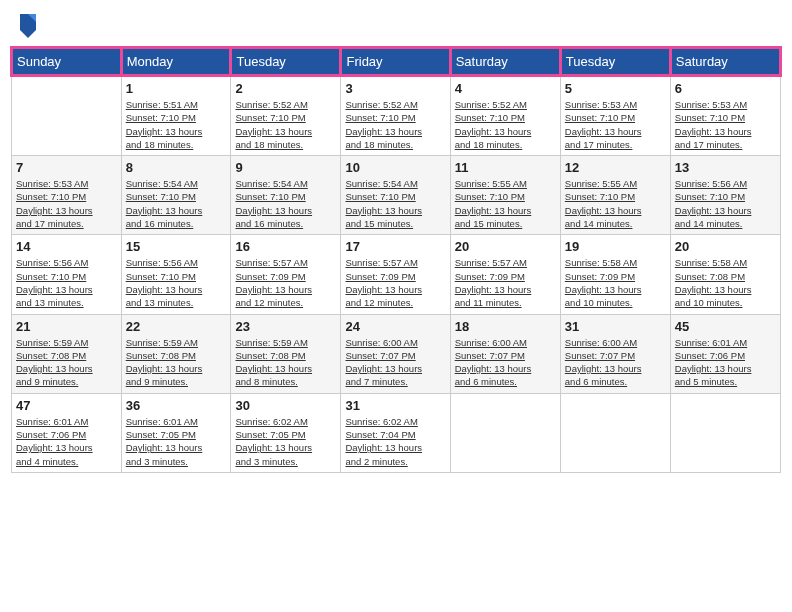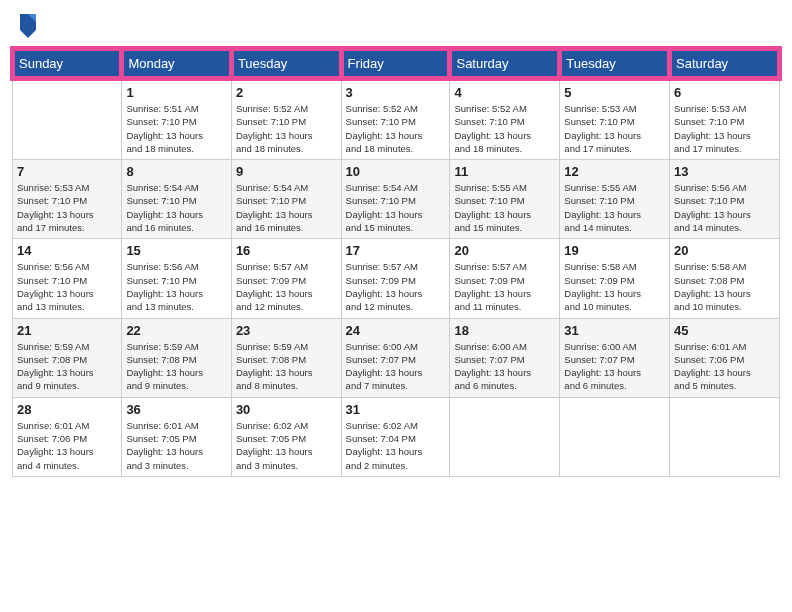--- a/index.html
+++ b/index.html
@@ -52,21 +52,21 @@
       border-collapse: collapse;
       font-size: 10px;
     }
     .calendar thead tr th {
       background-color: #2255a0;
       color: #fff;
       padding: 5px 4px;
       text-align: left;
       font-size: 13px;
       font-weight: normal;
-      border: 5px solid #ec4899;
+      border: 3px solid #ec4899;
     }
     .calendar tbody tr td {
       border: 1px solid #ccc;
       vertical-align: top;
       padding: 4px 4px;
       width: 113px;
       min-height: 75px;
       background: #fff;
     }
     .calendar tbody tr:nth-child(even) td {
@@ -76,20 +76,21 @@
       font-size: 13px;
       font-weight: bold;
       color: #222;
       display: block;
       margin-bottom: 2px;
     }
     .day-info {
       font-size: 9.5px;
       color: #333;
       line-height: 1.4;
+      text-decoration: underline;
     }
     .empty { background: #fff !important; }
   </style>
 </head>
 <body>
 
 <div class="header">
   <div class="logo">
     <div>
       <div style="display:flex;align-items:center;">
@@ -237,21 +238,21 @@
           <span class="day-num">31</span>
           <div class="day-info">Sunrise: 6:00 AM<br>Sunset: 7:07 PM<br>Daylight: 13 hours<br>and 6 minutes.</div>
         </td>
         <td>
           <span class="day-num">45</span>
           <div class="day-info">Sunrise: 6:01 AM<br>Sunset: 7:06 PM<br>Daylight: 13 hours<br>and 5 minutes.</div>
         </td>
       </tr>
       <tr>
         <td>
-          <span class="day-num">28</span>
+          <span class="day-num">47</span>
           <div class="day-info">Sunrise: 6:01 AM<br>Sunset: 7:06 PM<br>Daylight: 13 hours<br>and 4 minutes.</div>
         </td>
         <td>
           <span class="day-num">36</span>
           <div class="day-info">Sunrise: 6:01 AM<br>Sunset: 7:05 PM<br>Daylight: 13 hours<br>and 3 minutes.</div>
         </td>
         <td>
           <span class="day-num">30</span>
           <div class="day-info">Sunrise: 6:02 AM<br>Sunset: 7:05 PM<br>Daylight: 13 hours<br>and 3 minutes.</div>
         </td>

